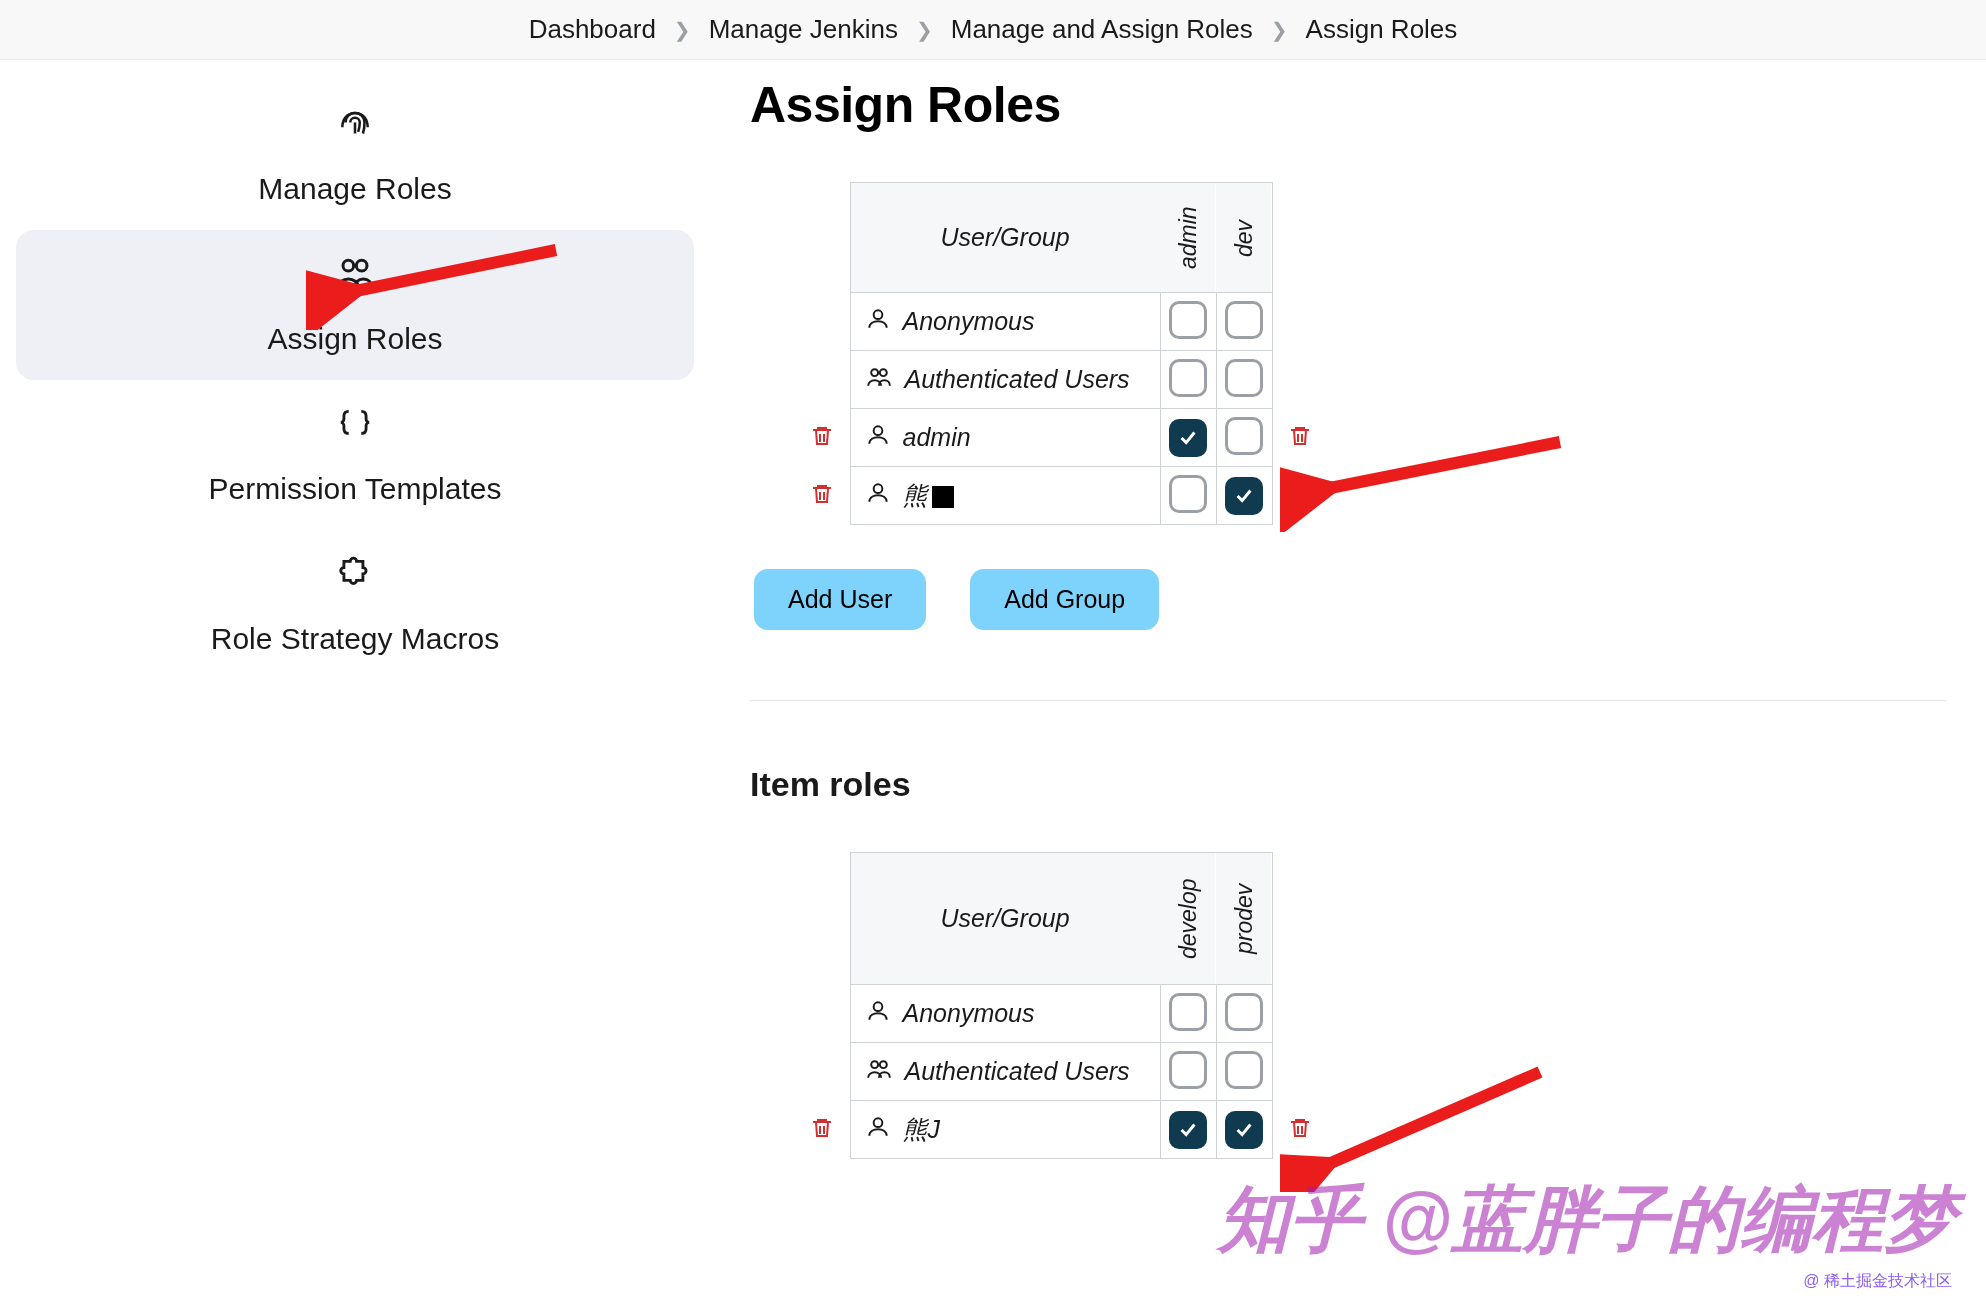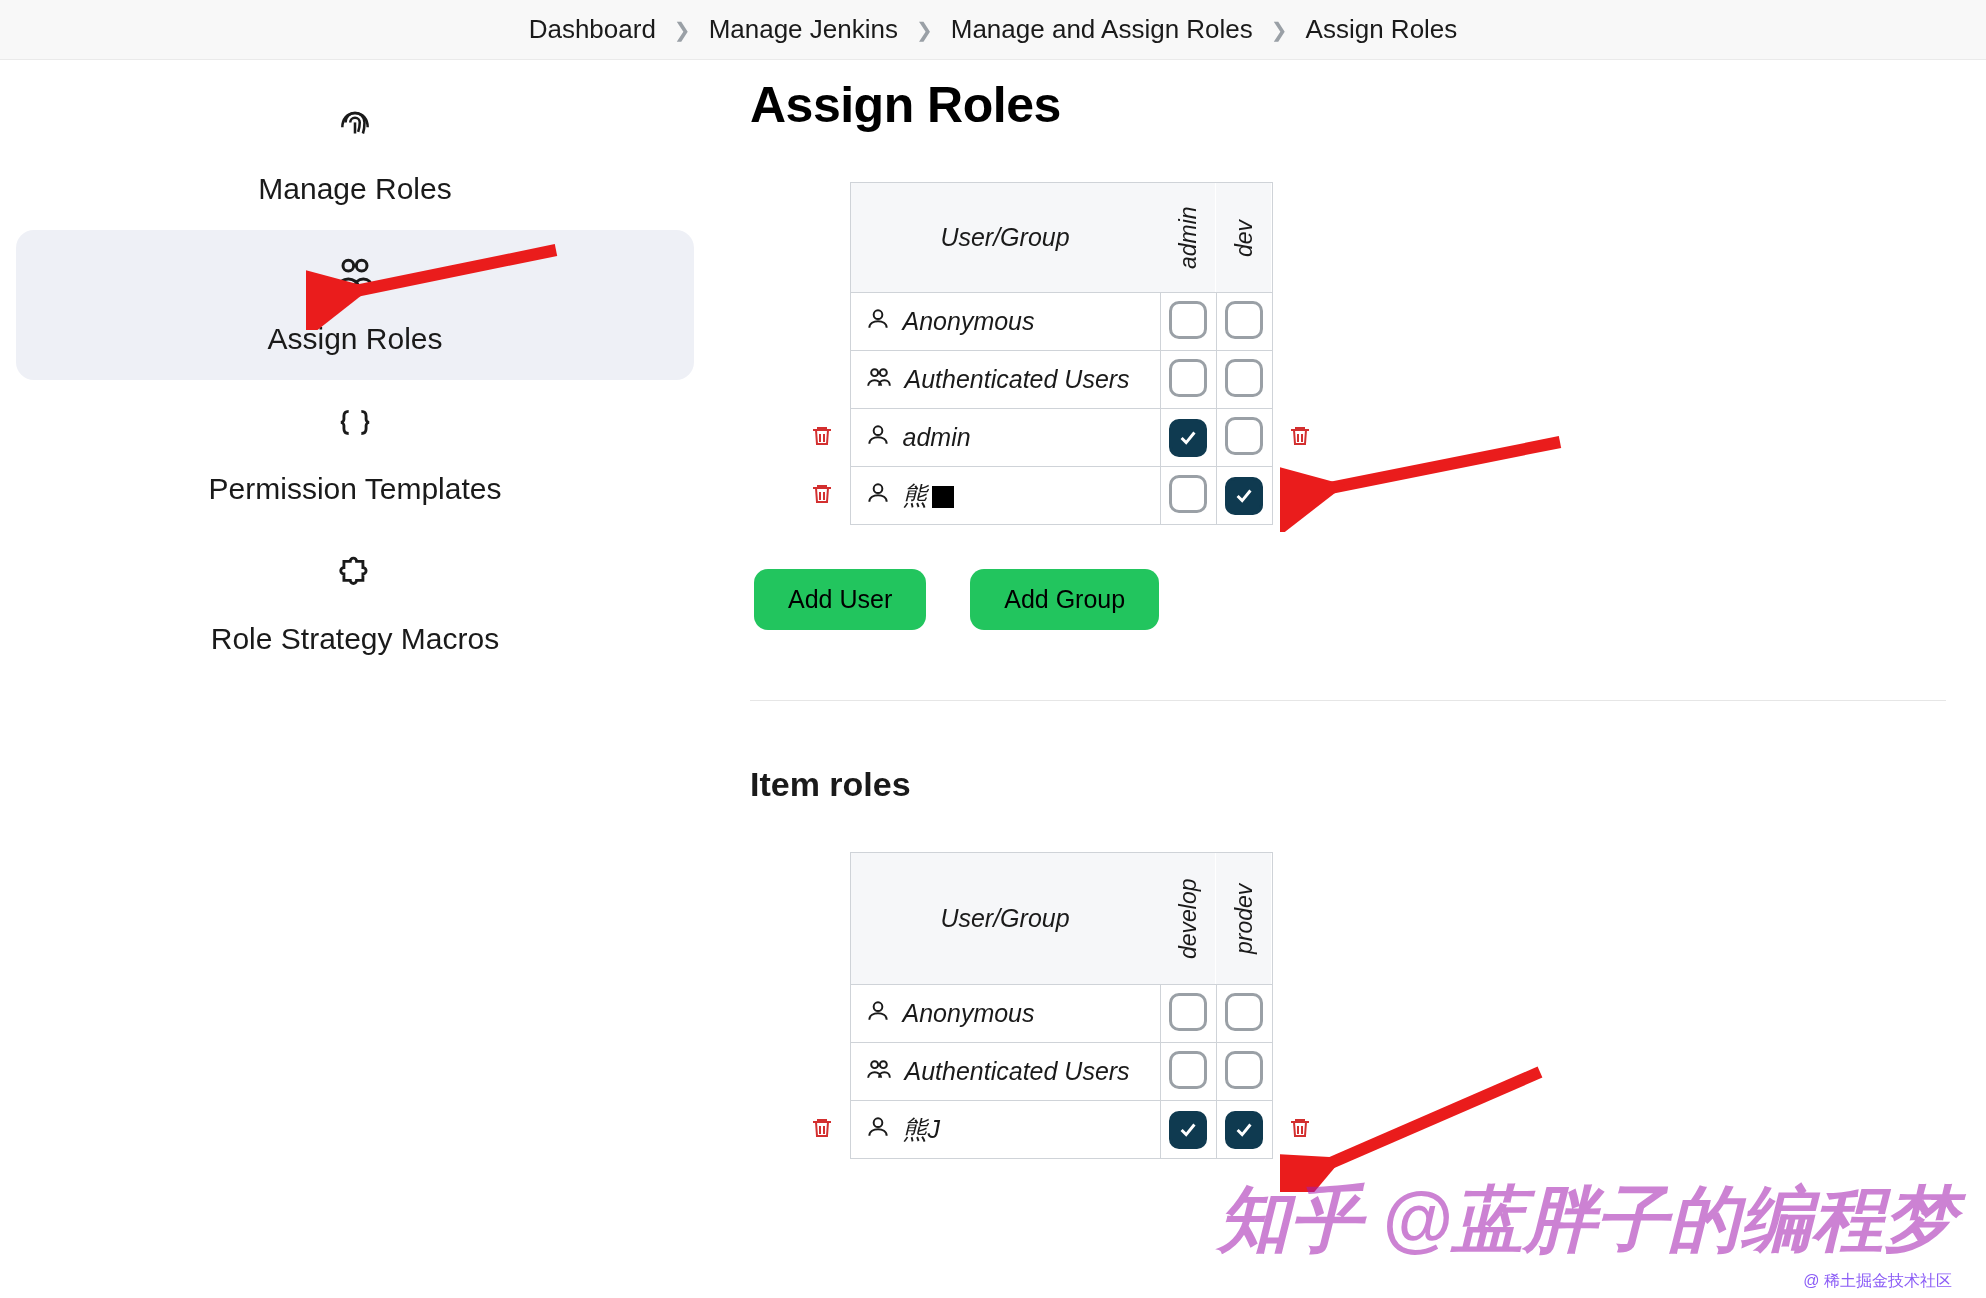--- a/index.html
+++ b/index.html
@@ -129,21 +129,21 @@
   background: #0f3a50;
 }
 .rcheck.checked svg { stroke: #fff; }
 .btn-row {
   margin-top: 44px;
   margin-left: 4px;
   display: flex;
   gap: 44px;
 }
 .btn {
-  background: #22c55e;
+  background: #7dd3fc;
   border: none;
   border-radius: 14px;
   padding: 16px 34px;
   font-size: 25px;
   font-weight: 500;
   cursor: pointer;
 }
 hr.divider {
   border: none;
   border-top: 1px solid #e6e6e6;

